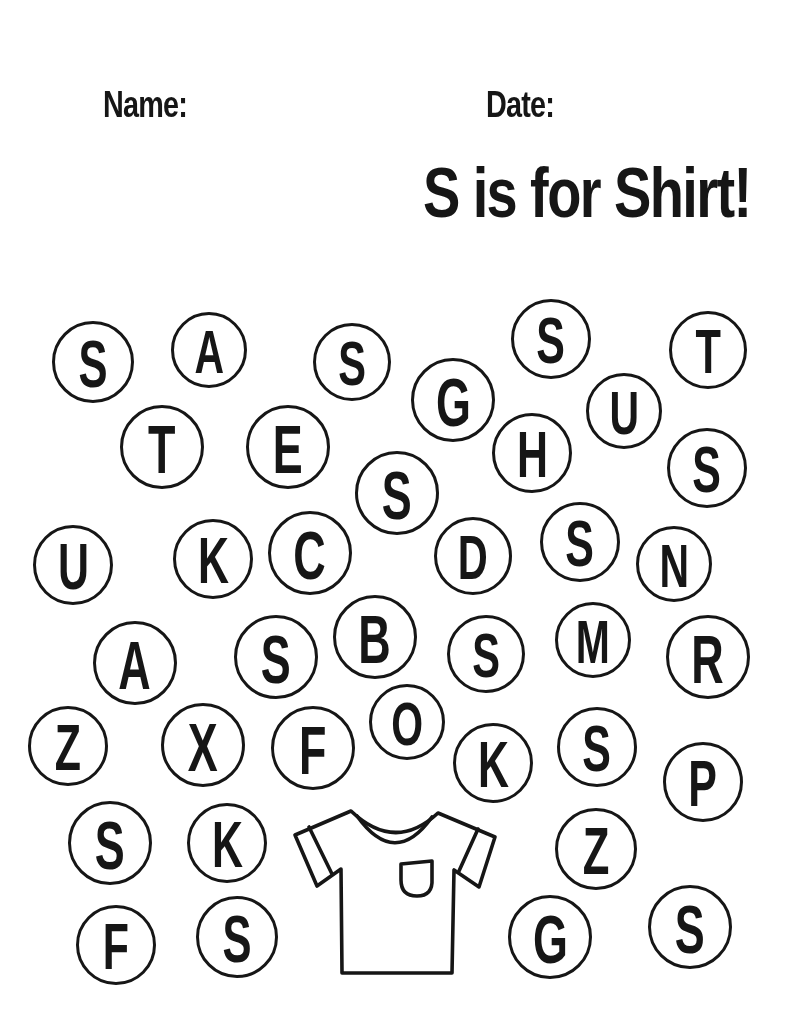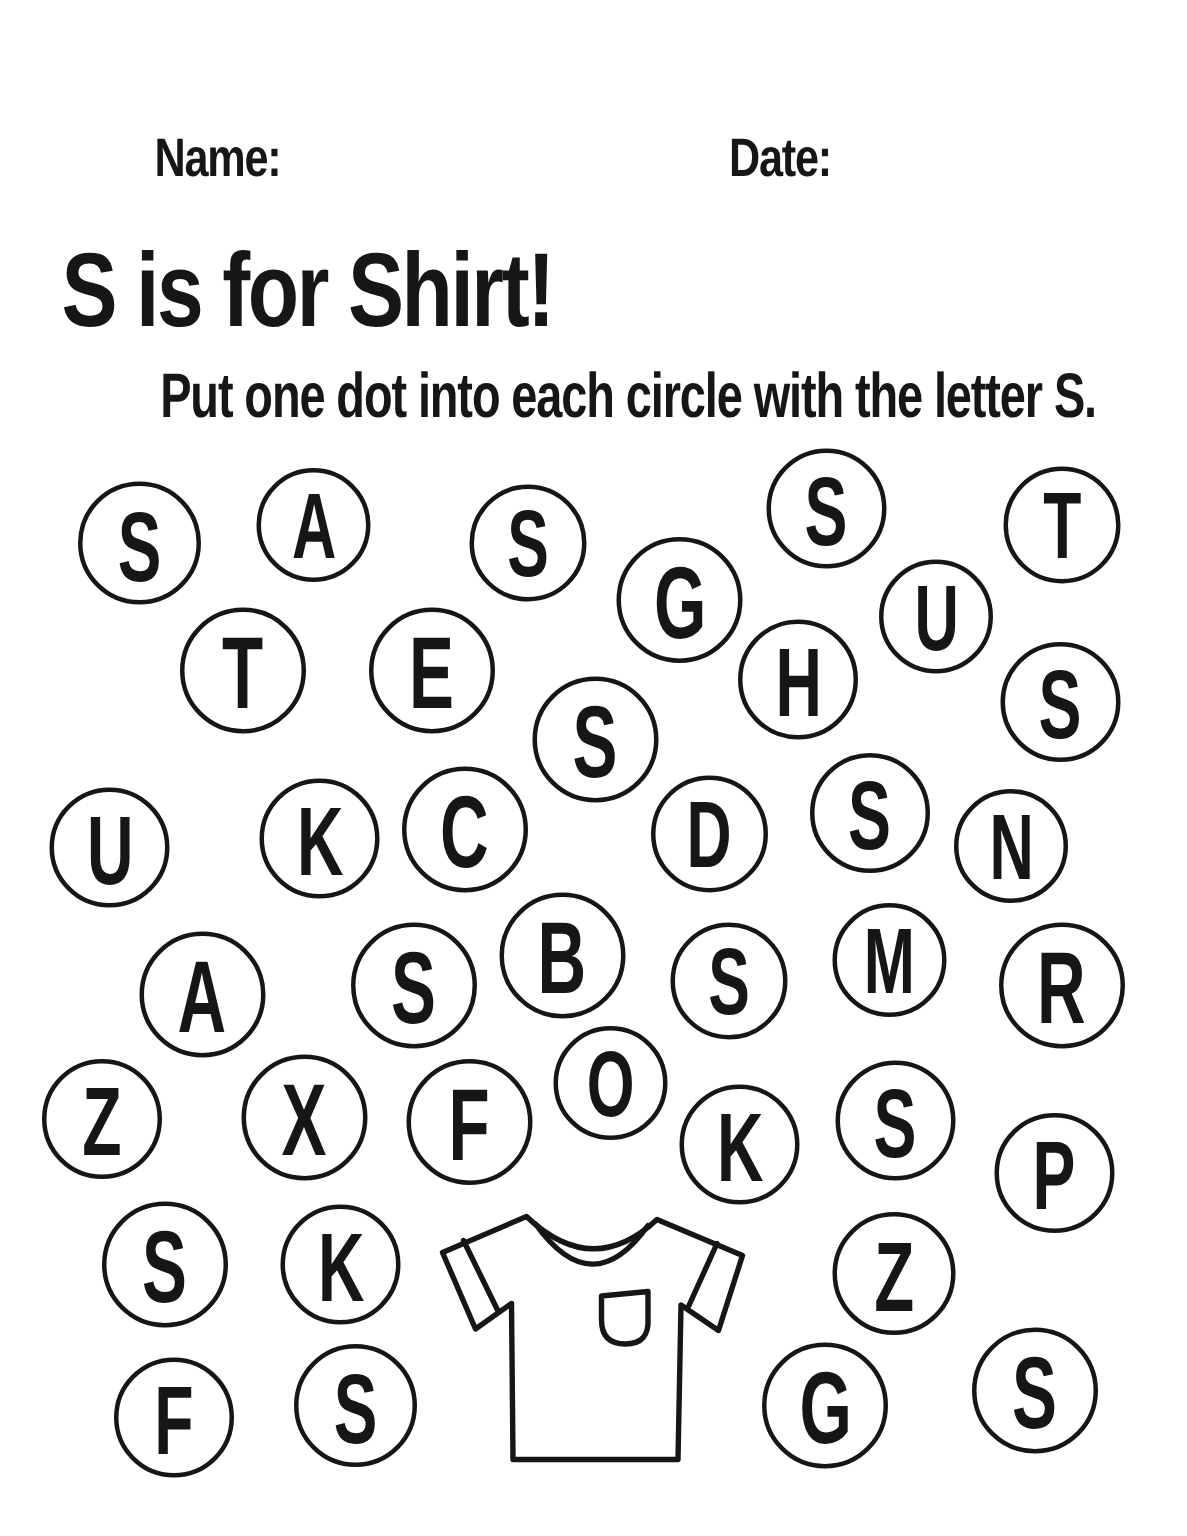--- a/index.html
+++ b/index.html
@@ -26,21 +26,21 @@
     transform-origin: left top;
     white-space: nowrap;
   }
   .hdr-name { left: 103px; }
   .hdr-date { left: 486px; }
   .title-wrap {
     position: absolute;
     left: 0;
     top: 158px;
     width: 791px;
-    text-align: left;
+    text-align: right;
     line-height: 1;
   }
   .title {
     display: inline-block;
     font-size: 70px;
     font-weight: bold;
     letter-spacing: -2px;
     transform: scaleX(0.80);
     transform-origin: center top;
     white-space: nowrap;
@@ -101,23 +101,20 @@
 <div class="sheet">
 
   <div class="hdr-label hdr-name">Name:</div>
 
   <div class="hdr-label hdr-date">Date:</div>
 
   <div class="title-wrap">
     <span class="title">S is for Shirt!</span>
   </div>
 
-  <div class="instruction-wrap">
-    <span class="instruction">Put one dot into each circle with the letter S.</span>
-  </div>
 
   <div class="circle-field">
       <div class="circle" style="left: 52px; top: 321px; width: 82px; height: 82px;">
         <span style="font-size: 66px;">S</span>
       </div>
       <div class="circle" style="left: 171px; top: 312px; width: 76px; height: 76px;">
         <span style="font-size: 62px;">A</span>
       </div>
       <div class="circle" style="left: 313px; top: 323px; width: 78px; height: 78px;">
         <span style="font-size: 63px;">S</span>

